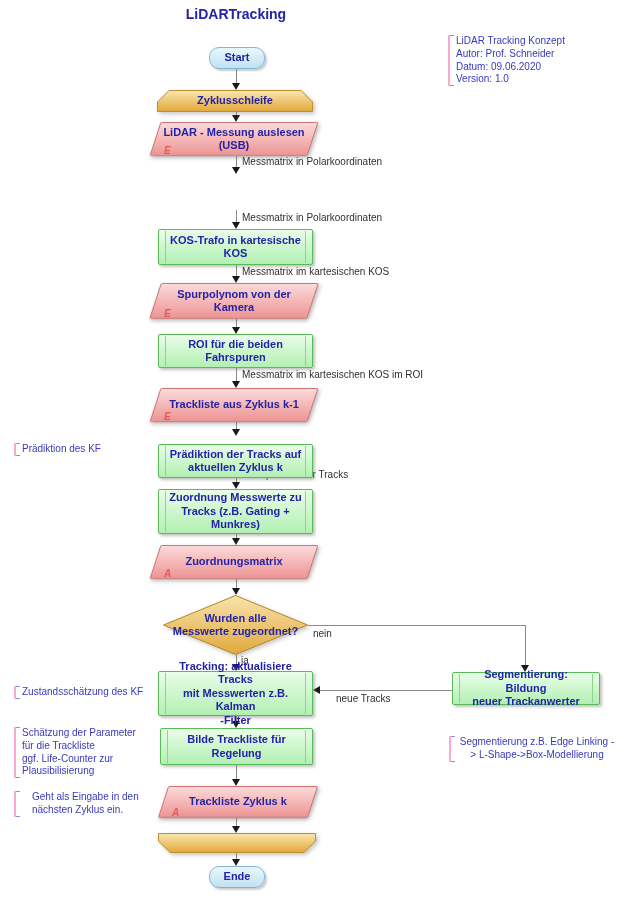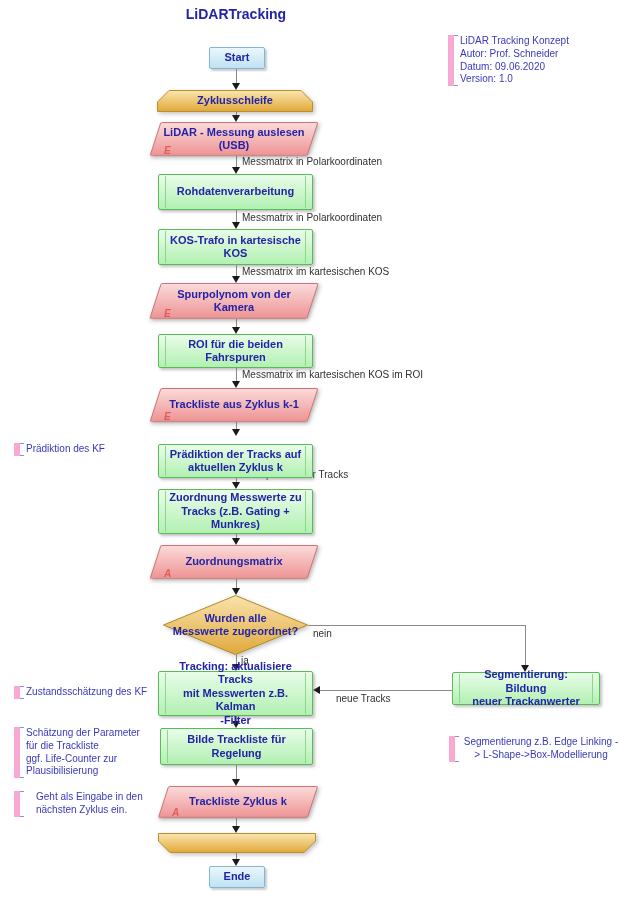--- a/index.html
+++ b/index.html
@@ -6,21 +6,21 @@
   #canvas{position:relative;width:621px;height:900px;background:#ffffff;overflow:hidden;
           font-family:"Liberation Sans",sans-serif;}
   .abs{position:absolute;}
   .lbl{color:#2323a8;font-size:11px;font-weight:bold;line-height:1.22;text-align:center;
        white-space:pre-line;}
   
   #title{left:136px;top:6px;width:200px;text-align:center;color:#2323a8;
          font-size:14px;font-weight:bold;}
   
   .term{background:linear-gradient(180deg,#eaf7fd 0%,#bfe2f2 100%);
-        border:1px solid #85b5d5;border-radius:2px;
+        border:1px solid #85b5d5;border-radius:10px;
         box-shadow:2px 2px 2px rgba(110,110,110,.35);
         display:flex;align-items:center;justify-content:center;}
   
   .proc{background:linear-gradient(180deg,#e9fde9 0%,#b2f0b2 100%);
         border:1px solid #58bb58;border-radius:2px;
         box-shadow:2px 2px 3px rgba(120,120,120,.45);
         display:flex;align-items:center;justify-content:center;padding:2px 10px;box-sizing:border-box;}
   .proc::before,.proc::after{content:'';position:absolute;top:1px;bottom:1px;width:1px;
         background:#8ed48e;}
   .proc::before{left:6px;} .proc::after{right:6px;}
@@ -41,21 +41,21 @@
   .vline{width:1px;background:#8a8a8a;}
   .hline{height:1px;background:#8a8a8a;}
   .arr-down{width:0;height:0;border-left:4px solid transparent;border-right:4px solid transparent;
             border-top:7px solid #1a1a1a;}
   .arr-left{width:0;height:0;border-top:4px solid transparent;border-bottom:4px solid transparent;
             border-right:7px solid #1a1a1a;}
   
   .elbl{font-size:10px;color:#303030;white-space:nowrap;}
   
   .note{font-size:10px;color:#3939bd;line-height:1.28;white-space:pre-line;padding-left:6px;
-        border-left:6px solid #f9a8d4;}
+        border-left:2px solid #f9a8d4;}
   .note::before,.note::after{content:'';position:absolute;left:0;width:4px;height:1px;background:#9090cc;}
   .note::before{top:0;} .note::after{bottom:0;}
 </style>
 </head>
 <body>
 
 <div id="canvas">
 
   <div id="title" class="abs">LiDARTracking</div>
   <div class="abs note" style="left:448px;top:35px;width:130px;">LiDAR Tracking Konzept
@@ -129,23 +129,20 @@
     <span class="lbl">Zyklusschleife</span>
   </div>
 
   <div class="abs para" style="left:155px;top:122px;width:158px;height:34px;">
     <span class="bg"></span>
     <span class="badge">E</span>
     <span class="lbl">LiDAR - Messung auslesen
 (USB)</span>
   </div>
 
-  <div class="abs proc" style="left:158px;top:174px;width:155px;height:36px;">
-    <span class="lbl">Rohdatenverarbeitung</span>
-  </div>
 
   <div class="abs proc" style="left:158px;top:229px;width:155px;height:36px;">
     <span class="lbl">KOS-Trafo in kartesische
 KOS</span>
   </div>
 
   <div class="abs para" style="left:155px;top:283px;width:158px;height:36px;">
     <span class="bg"></span>
     <span class="badge">E</span>
     <span class="lbl">Spurpolynom von der

